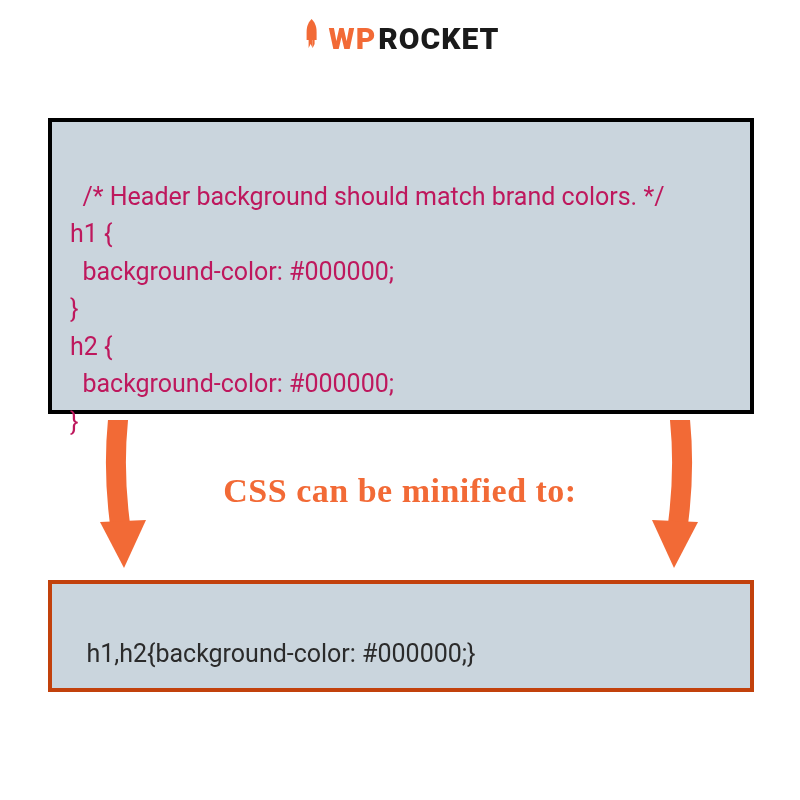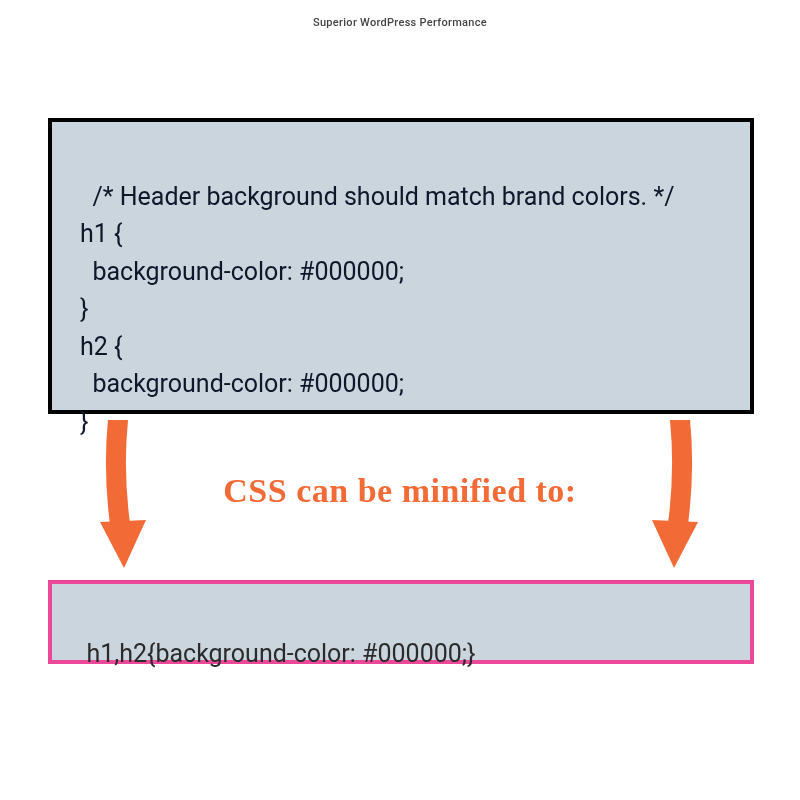--- a/index.html
+++ b/index.html
@@ -41,67 +41,77 @@
     font-weight: 500;
   }
   .code-box-1 {
     position: absolute;
     top: 118px;
     left: 48px;
     width: 706px;
     height: 296px;
     background: #cad5dd;
     border: 4px solid #000000;
-    padding: 18px 28px;
+    padding: 18px 18px;
     font-family: -apple-system, BlinkMacSystemFont, "Segoe UI", Roboto, Arial, sans-serif;
     font-size: 25px;
     line-height: 1.5;
-    color: #0f172a;
+    color: #be185d;
     white-space: pre;
     font-weight: 400;
   }
   .caption {
     position: absolute;
     top: 472px;
     left: 0;
     width: 800px;
     text-align: center;
     font-size: 34px;
     font-weight: 800;
     color: #f26a36;
     letter-spacing: 0.5px;
     font-family: Liberation Serif, serif;
   }
   .code-box-2 {
     position: absolute;
     top: 580px;
     left: 48px;
     width: 706px;
-    height: 84px;
+    height: 112px;
     background: #cad5dd;
-    border: 4px solid #ec4899;
+    border: 4px solid #c2410c;
     padding: 26px 22px;
     font-family: -apple-system, BlinkMacSystemFont, "Segoe UI", Roboto, Arial, sans-serif;
     font-size: 25px;
     color: #2b2b2b;
     white-space: pre;
     font-weight: 400;
   }
   .arrow {
     position: absolute;
     color: #f26a36;
   }
   .arrow-left { top: 420px; left: 88px; }
   .arrow-right { top: 420px; left: 640px; }
 </style>
 </head>
 <body>
 
 <div class="logo">
-  <div class="logo-tagline">Superior WordPress Performance</div>
+  <div class="logo-top">
+    <span class="logo-icon">
+      <svg width="22" height="34" viewBox="0 0 22 34">
+        <path d="M11 1 C14 4 16 8 16 14 L16 22 L6 22 L6 14 C6 8 8 4 11 1 Z" fill="#f26a36"></path>
+        <path d="M8 22 L8 30 L10 26 L12 30 L12 22 Z" fill="#f26a36"></path>
+        <path d="M12 22 L12 30 L14 26 L14 22 Z" fill="#f26a36"></path>
+      </svg>
+    </span>
+    <span class="logo-wp">WP</span>
+      <span> ROCKET</span>
+  </div>
 </div>
 
 <div class="code-box-1">
   <span>/* Header background should match brand colors. */
 h1 {
   background-color: #000000;
 }
 h2 {
   background-color: #000000;
 }</span>

